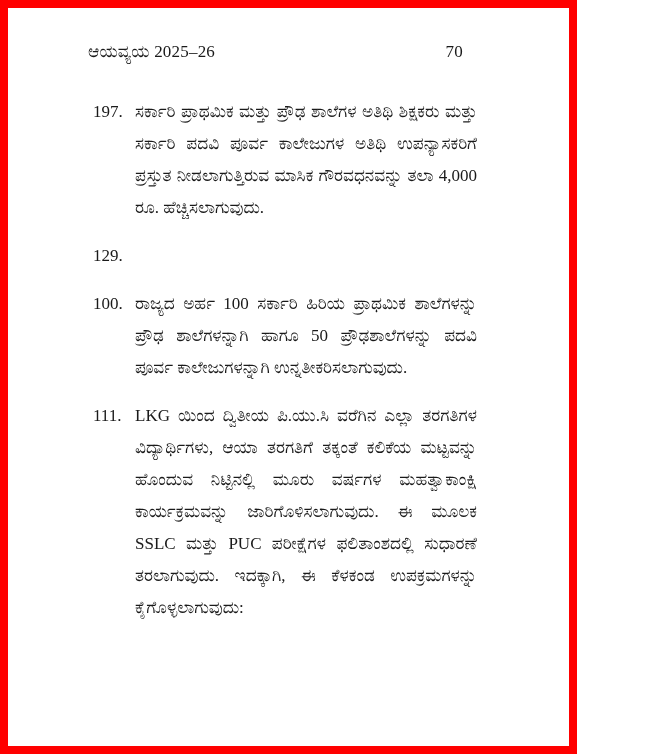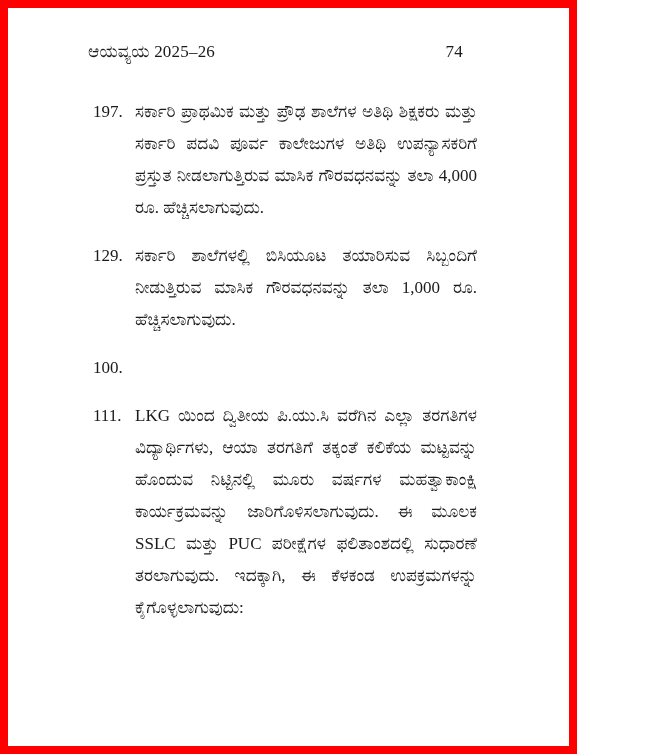--- a/index.html
+++ b/index.html
@@ -51,37 +51,37 @@
   }
 </style>
 </head>
 <body>
 
 <div class="page-frame">
   <div class="page-inner">
 
     <div class="header-row">
       <span class="doc-title">ಆಯವ್ಯಯ 2025–26</span>
-      <span class="page-number">74</span>
+      <span class="page-number">70</span>
     </div>
 
     <div class="content">
 
       <div class="para">
         <span class="para-number">197.</span>
         <span class="para-text">ಸರ್ಕಾರಿ ಪ್ರಾಥಮಿಕ ಮತ್ತು ಪ್ರೌಢ ಶಾಲೆಗಳ ಅತಿಥಿ ಶಿಕ್ಷಕರು ಮತ್ತು ಸರ್ಕಾರಿ ಪದವಿ ಪೂರ್ವ ಕಾಲೇಜುಗಳ ಅತಿಥಿ ಉಪನ್ಯಾಸಕರಿಗೆ ಪ್ರಸ್ತುತ ನೀಡಲಾಗುತ್ತಿರುವ ಮಾಸಿಕ ಗೌರವಧನವನ್ನು ತಲಾ 4,000 ರೂ. ಹೆಚ್ಚಿಸಲಾಗುವುದು.</span>
       </div>
 
       <div class="para">
         <span class="para-number">129.</span>
-        <span class="para-text">ಸರ್ಕಾರಿ ಶಾಲೆಗಳಲ್ಲಿ ಬಿಸಿಯೂಟ ತಯಾರಿಸುವ ಸಿಬ್ಬಂದಿಗೆ ನೀಡುತ್ತಿರುವ ಮಾಸಿಕ ಗೌರವಧನವನ್ನು ತಲಾ 1,000 ರೂ. ಹೆಚ್ಚಿಸಲಾಗುವುದು.</span>
       </div>
 
       <div class="para">
         <span class="para-number">100.</span>
+        <span class="para-text">ರಾಜ್ಯದ ಅರ್ಹ 100 ಸರ್ಕಾರಿ ಹಿರಿಯ ಪ್ರಾಥಮಿಕ ಶಾಲೆಗಳನ್ನು ಪ್ರೌಢ ಶಾಲೆಗಳನ್ನಾಗಿ ಹಾಗೂ 50 ಪ್ರೌಢಶಾಲೆಗಳನ್ನು ಪದವಿ ಪೂರ್ವ ಕಾಲೇಜುಗಳನ್ನಾಗಿ ಉನ್ನತೀಕರಿಸಲಾಗುವುದು.</span>
       </div>
 
       <div class="para">
         <span class="para-number">111.</span>
         <span class="para-text">LKG ಯಿಂದ ದ್ವಿತೀಯ ಪಿ.ಯು.ಸಿ ವರೆಗಿನ ಎಲ್ಲಾ ತರಗತಿಗಳ ವಿದ್ಯಾರ್ಥಿಗಳು, ಆಯಾ ತರಗತಿಗೆ ತಕ್ಕಂತೆ ಕಲಿಕೆಯ ಮಟ್ಟವನ್ನು ಹೊಂದುವ ನಿಟ್ಟಿನಲ್ಲಿ ಮೂರು ವರ್ಷಗಳ ಮಹತ್ವಾಕಾಂಕ್ಷಿ ಕಾರ್ಯಕ್ರಮವನ್ನು ಜಾರಿಗೊಳಿಸಲಾಗುವುದು. ಈ ಮೂಲಕ SSLC ಮತ್ತು PUC ಪರೀಕ್ಷೆಗಳ ಫಲಿತಾಂಶದಲ್ಲಿ ಸುಧಾರಣೆ ತರಲಾಗುವುದು. ಇದಕ್ಕಾಗಿ, ಈ ಕೆಳಕಂಡ ಉಪಕ್ರಮಗಳನ್ನು ಕೈಗೊಳ್ಳಲಾಗುವುದು:</span>
       </div>
 
     </div>
   </div>
 </div>

